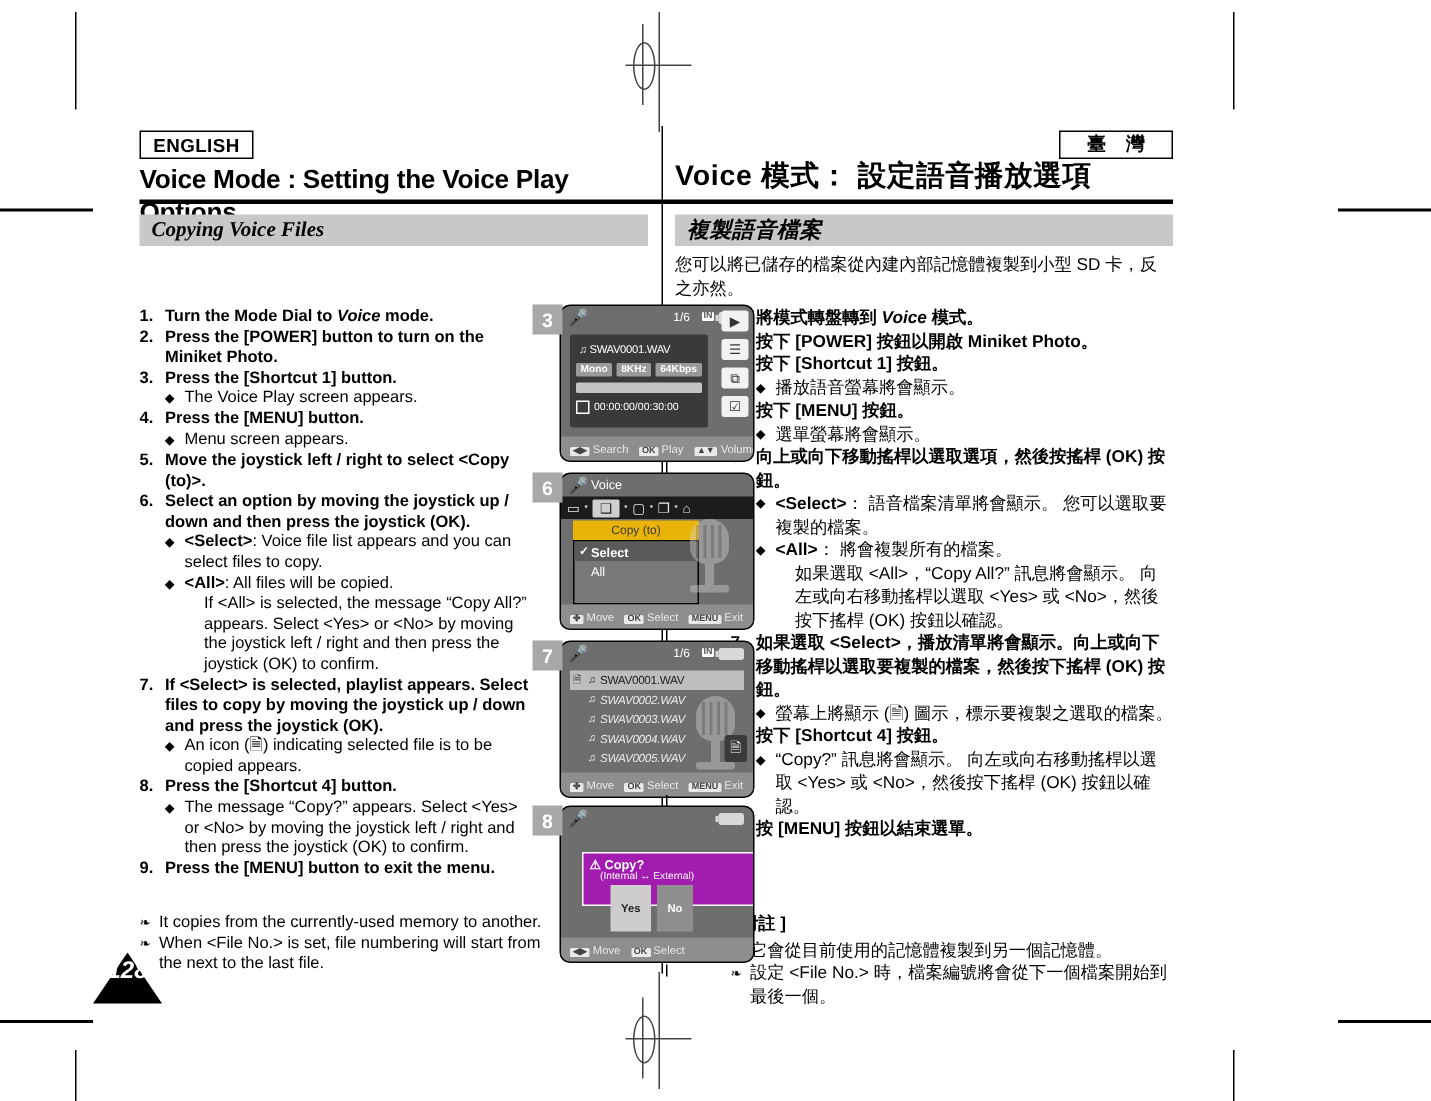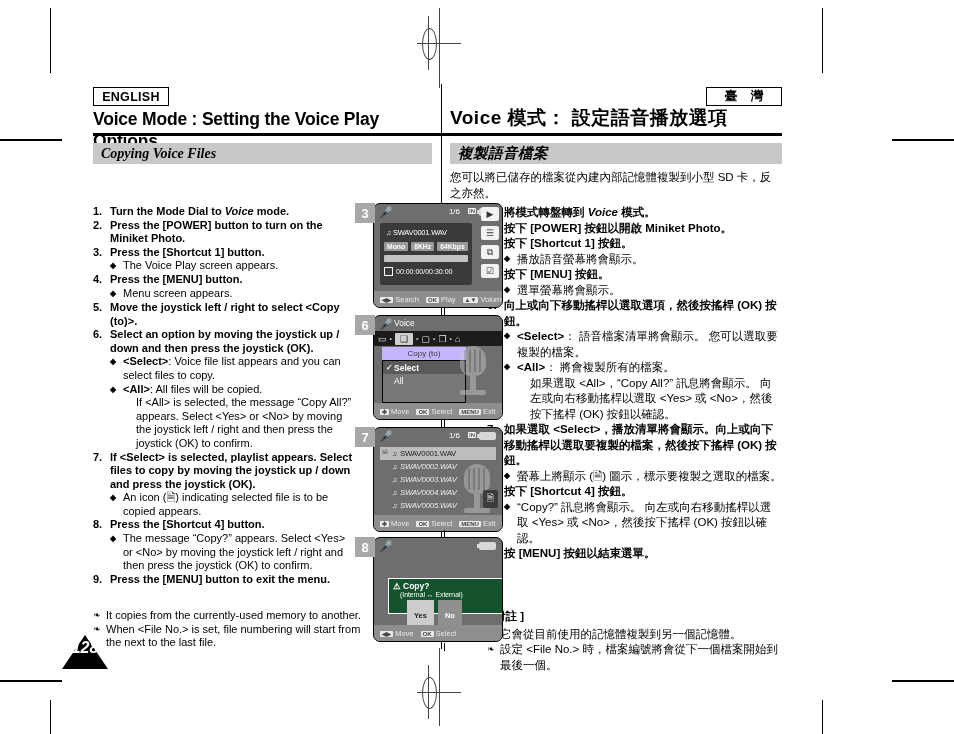--- a/index.html
+++ b/index.html
@@ -136,21 +136,21 @@
     display:flex;align-items:center;gap:7px;padding-left:6px;font-size:7.5px;color:#e8e8e8;
   }
   .kb{background:#e9e9e9;color:#444;font-size:6px;font-weight:bold;padding:0 2px;border-radius:1px;margin-right:2px;}
 
   
   .menutitle{position:absolute;left:20px;top:2px;font-size:8.5px;}
   .tabrow{position:absolute;left:0;top:15px;right:0;height:15px;background:#1c1c1c;display:flex;align-items:center;gap:3px;padding-left:4px;}
   .tabic{color:#e8e8e8;font-size:9px;}
   .tabic.sel{background:#cfcfcf;color:#222;padding:1px 5px;border-radius:1px;}
   .tabdot{color:#bbb;font-size:7px;}
-  .mhead{position:absolute;left:8px;top:31px;width:84px;height:13px;background:#c4b5fd;color:#3a3a3a;font-size:8px;display:flex;align-items:center;justify-content:center;}
+  .mhead{position:absolute;left:8px;top:31px;width:84px;height:13px;background:#eab308;color:#3a3a3a;font-size:8px;display:flex;align-items:center;justify-content:center;}
   .mbox{position:absolute;left:8px;top:44px;width:84px;height:43px;background:#787878;border:1.3px solid #000;box-sizing:border-box;}
   .mitem{height:13px;display:flex;align-items:center;font-size:8.5px;padding-left:3px;}
   .mitem.sel{background:#5a5a5a;font-weight:bold;}
   .mitem .ck{width:8px;font-size:8px;}
   .bigmic{position:absolute;right:12px;top:30px;width:34px;height:52px;opacity:.42;}
   .bigmic .head{position:absolute;left:4px;top:0;width:26px;height:30px;background:#d2d2d2;border-radius:13px 13px 11px 11px;}
   .bigmic .lines{position:absolute;left:8px;top:4px;width:18px;height:22px;}
   .bigmic .lines i{position:absolute;top:0;width:2px;height:22px;background:#8e8e8e;}
   .bigmic .stem{position:absolute;left:14px;top:30px;width:6px;height:14px;background:#d2d2d2;}
   .bigmic .base{position:absolute;left:4px;top:44px;width:26px;height:5px;background:#d2d2d2;border-radius:2px;}
@@ -158,22 +158,22 @@
   
   .plist{position:absolute;left:6px;top:19px;right:6px;}
   .prow{height:13px;display:flex;align-items:center;font-size:7.8px;padding-left:2px;letter-spacing:-.2px;}
   .prow.sel{background:#bdbdbd;color:#1e1e1e;}
   .prow .cp{width:10px;font-size:7px;}
   .prow .mi{width:8px;font-size:7px;}
   .copytag{position:absolute;right:4px;top:62px;background:#3b3b3b;color:#fff;font-size:9px;padding:1px 4px;border-radius:2px;}
 
   
   .dlg{
-    position:absolute;left:14px;top:40px;width:119px;height:36px;
-    background:#14532d;border:1.6px solid #fff;box-sizing:border-box;
+    position:absolute;left:14px;top:30px;width:119px;height:36px;
+    background:#a21caf;border:1.6px solid #fff;box-sizing:border-box;
   }
   .dlg .l1{position:absolute;left:4px;top:2px;font-size:8.5px;font-weight:bold;}
   .dlg .l2{position:absolute;left:11px;top:12px;font-size:6.8px;}
   .dlg .btns{position:absolute;left:18px;top:21px;display:flex;gap:4px;}
   .dbtn{font-size:7.5px;font-weight:bold;padding:11px 7px;}
   .dbtn.yes{background:#cdcdcd;color:#222;}
   .dbtn.no{background:#8f8f8f;color:#fff;}
 
   
   .conn{position:absolute;width:1px;background:#000;}

